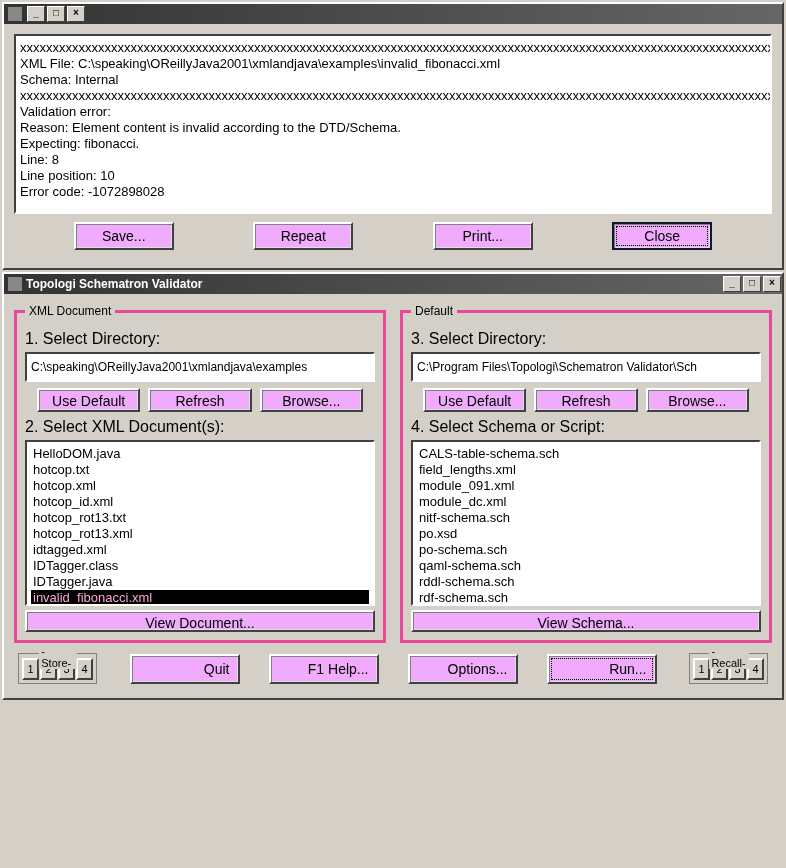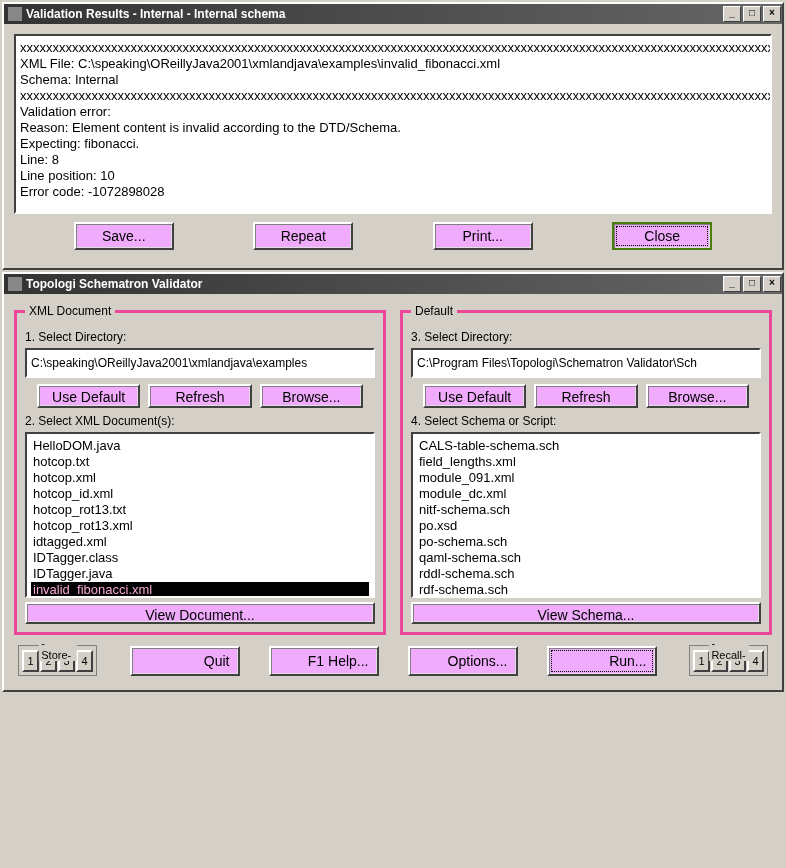--- a/index.html
+++ b/index.html
@@ -91,21 +91,21 @@
   .btn.focused { outline: 1px dotted #000; outline-offset: -5px; }
   fieldset {
     border: 3px solid #ec4899;
     border-radius: 0;
     margin: 4px;
     padding: 8px;
   }
   fieldset legend { font-size: 12px; padding: 0 4px; }
   .top-row { display: flex; gap: 6px; }
   .top-row fieldset { flex: 1; }
-  .label { font-size: 12px; margin: 4px 0; }
+  .label { font-size: 16px; margin: 4px 0; }
   .textfield {
     width: 100%;
     border: 2px solid #808080;
     border-top-color: #404040; border-left-color:#404040;
     border-right-color:#fff; border-bottom-color:#fff;
     background: #fff;
     font-size: 12px;
     padding: 8px 4px;
     height: 30px;
     font-family: inherit;
@@ -153,21 +153,20 @@
   }
   .center-btns { flex:1; display:flex; justify-content:space-around; }
   .center-btns .btn { min-width: 110px; height:30px;text-align:right; }
 </style>
 </head>
 <body>
 
 <div class="window">
   <div class="titlebar">
     <span class="titlebar-icon"></span>
-    <span class="titlebar-text">Validation Results - Internal - Internal schema</span>
     <div class="titlebar-btns">
       <div class="title-btn">_</div>
       <div class="title-btn">□</div>
       <div class="title-btn">×</div>
     </div>
   </div>
   <div class="window-body">
     <div class="sunken text-panel"><span>xxxxxxxxxxxxxxxxxxxxxxxxxxxxxxxxxxxxxxxxxxxxxxxxxxxxxxxxxxxxxxxxxxxxxxxxxxxxxxxxxxxxxxxxxxxxxxxxxxxxxxxxxxxxxxxxxxxxx
 XML File: C:\speaking\OReillyJava2001\xmlandjava\examples\invalid_fibonacci.xml
 Schema: Internal
@@ -175,21 +174,21 @@
 Validation error:
 Reason: Element content is invalid according to the DTD/Schema.
 Expecting: fibonacci.
 Line: 8
 Line position: 10
 Error code: -1072898028</span></div>
     <div class="btn-row">
       <button class="btn">Save...</button>
       <button class="btn">Repeat</button>
       <button class="btn">Print...</button>
-      <button class="btn focused" style="border:2px solid #4d7c0f;">Close</button>
+      <button class="btn focused" style="border:2px solid #0f172a;">Close</button>
     </div>
   </div>
 </div>
 
 <div class="window">
   <div class="titlebar">
     <span class="titlebar-icon"></span>
     <span class="titlebar-text">Topologi Schematron Validator</span>
     <div class="titlebar-btns">
       <div class="title-btn">_</div>

